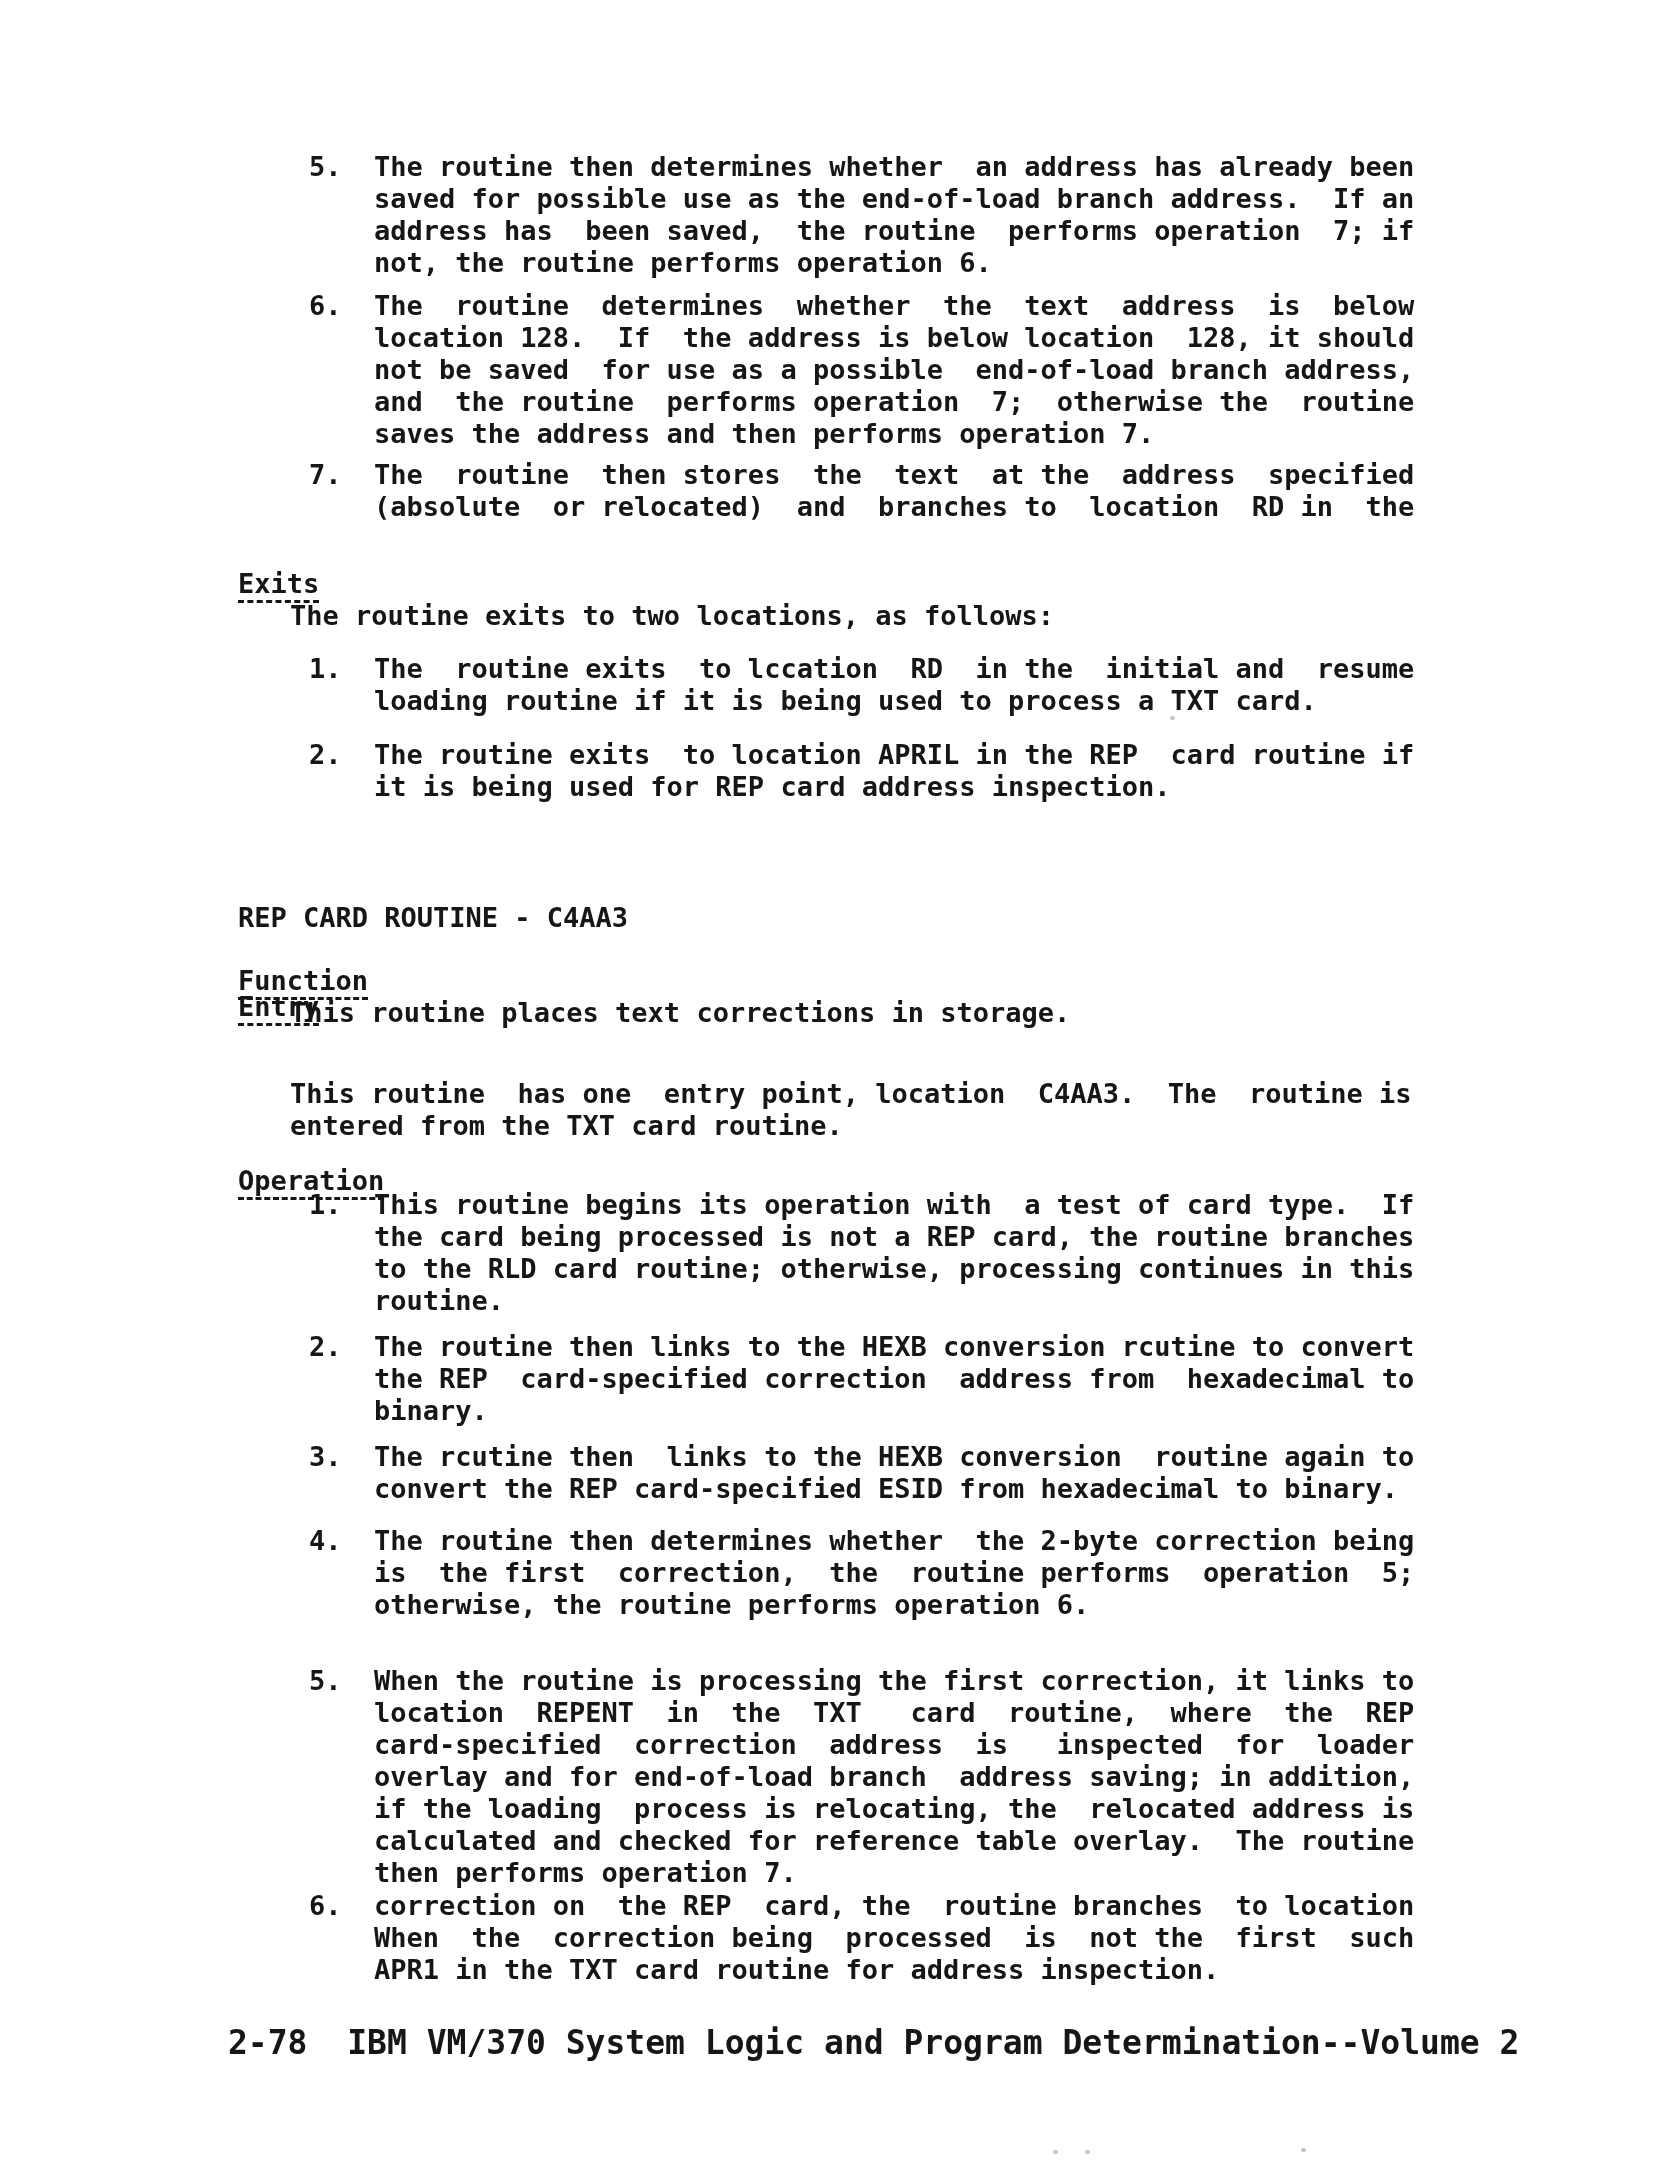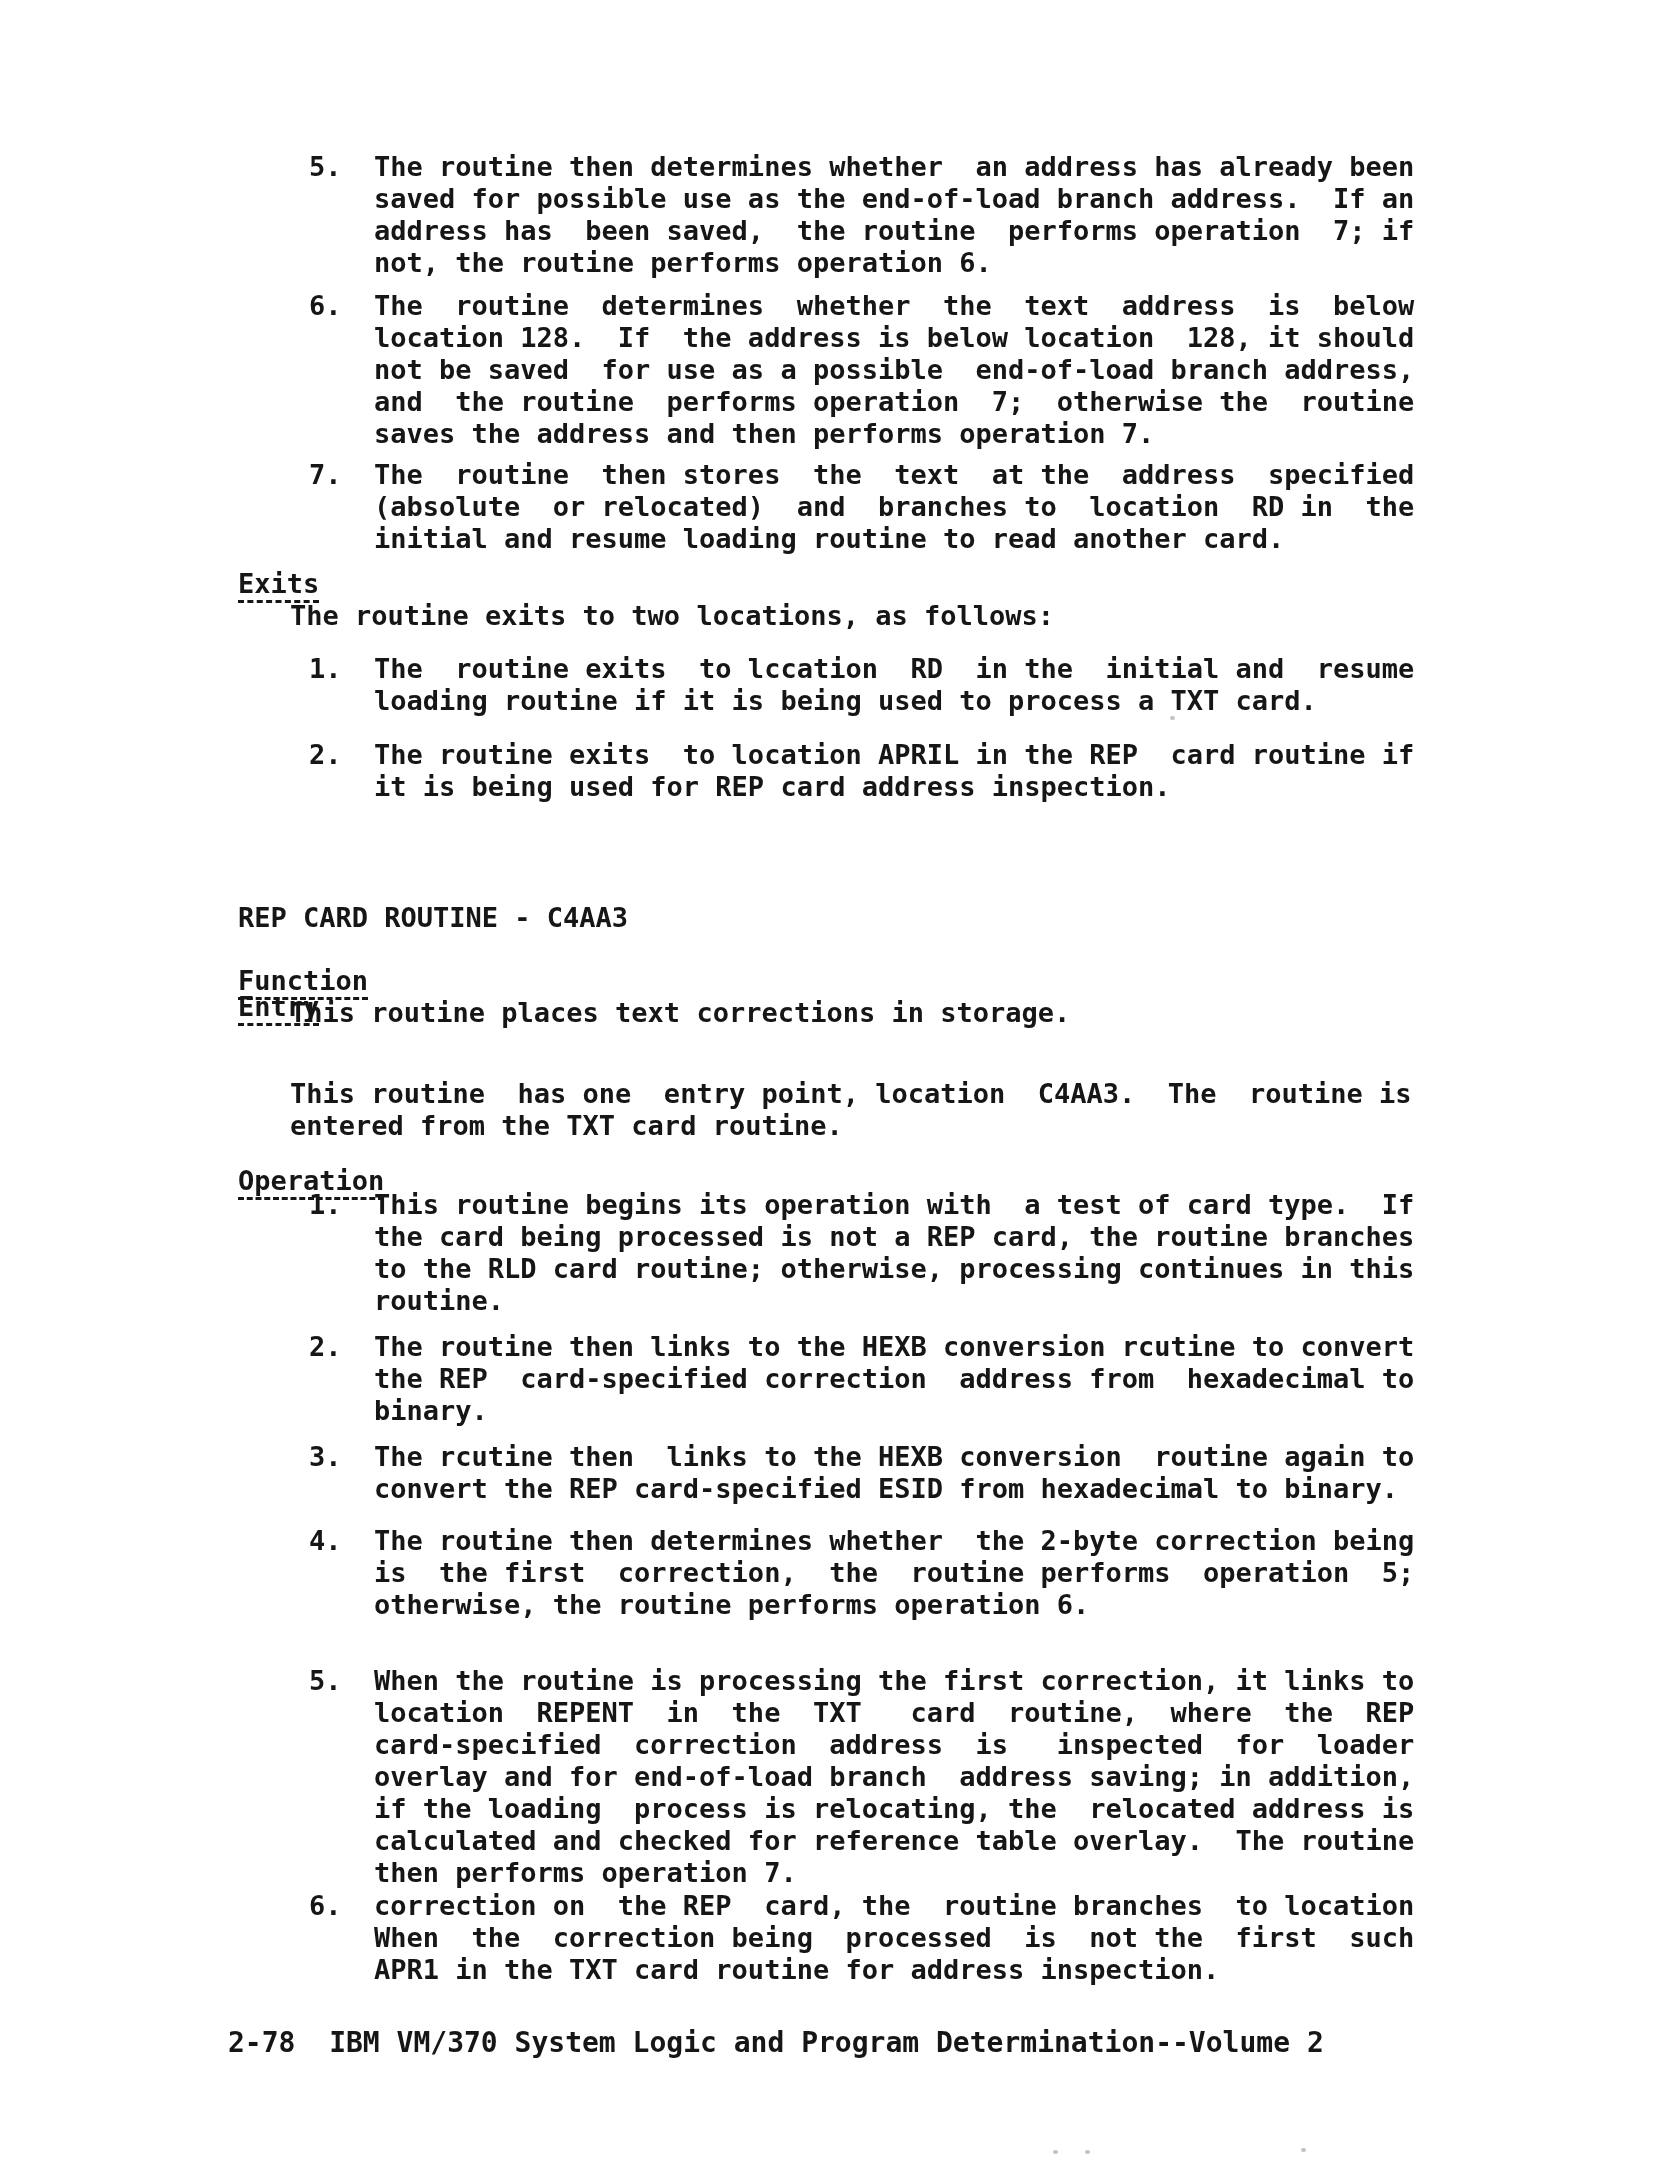--- a/index.html
+++ b/index.html
@@ -44,21 +44,21 @@
     flex: 0 0 65px;
     width: 65px;
     font-size: 27px;
     line-height: 32px;
     white-space: pre;
   }
   .footer {
     position: absolute;
     left: 228px;
     top: 2027px;
-    font-size: 28px;
+    font-size: 33px;
     line-height: 32px;
     white-space: pre;
   }
   .speck {
     position: absolute;
     width: 4.7px;
     height: 3.8px;
     background: #8f8f8f;
     border-radius: 50%;
     opacity: 0.55;
@@ -86,21 +86,20 @@
         <div class="line">not be saved  for use as a possible  end-of-load branch address,</div>
         <div class="line">and  the routine  performs operation  7;  otherwise the  routine</div>
         <div class="line">saves the address and then performs operation 7.</div>
       </div>
     </div>
     <div class="block list-item" style="top: 459px;">
       <span class="num">7.</span>
       <div>
         <div class="line">The  routine  then stores  the  text  at the  address  specified</div>
         <div class="line">(absolute  or relocated)  and  branches to  location  RD in  the</div>
-        <div class="line">initial and resume loading routine to read another card.</div>
       </div>
     </div>
     <div class="block heading" style="top: 568px;"><span class="heading-text">Exits</span></div>
     <div class="block paragraph" style="top: 600px;">
       <div class="line">The routine exits to two locations, as follows:</div>
     </div>
     <div class="block list-item" style="top: 653px;">
       <span class="num">1.</span>
       <div>
         <div class="line">The  routine exits  to lccation  RD  in the  initial and  resume</div>

